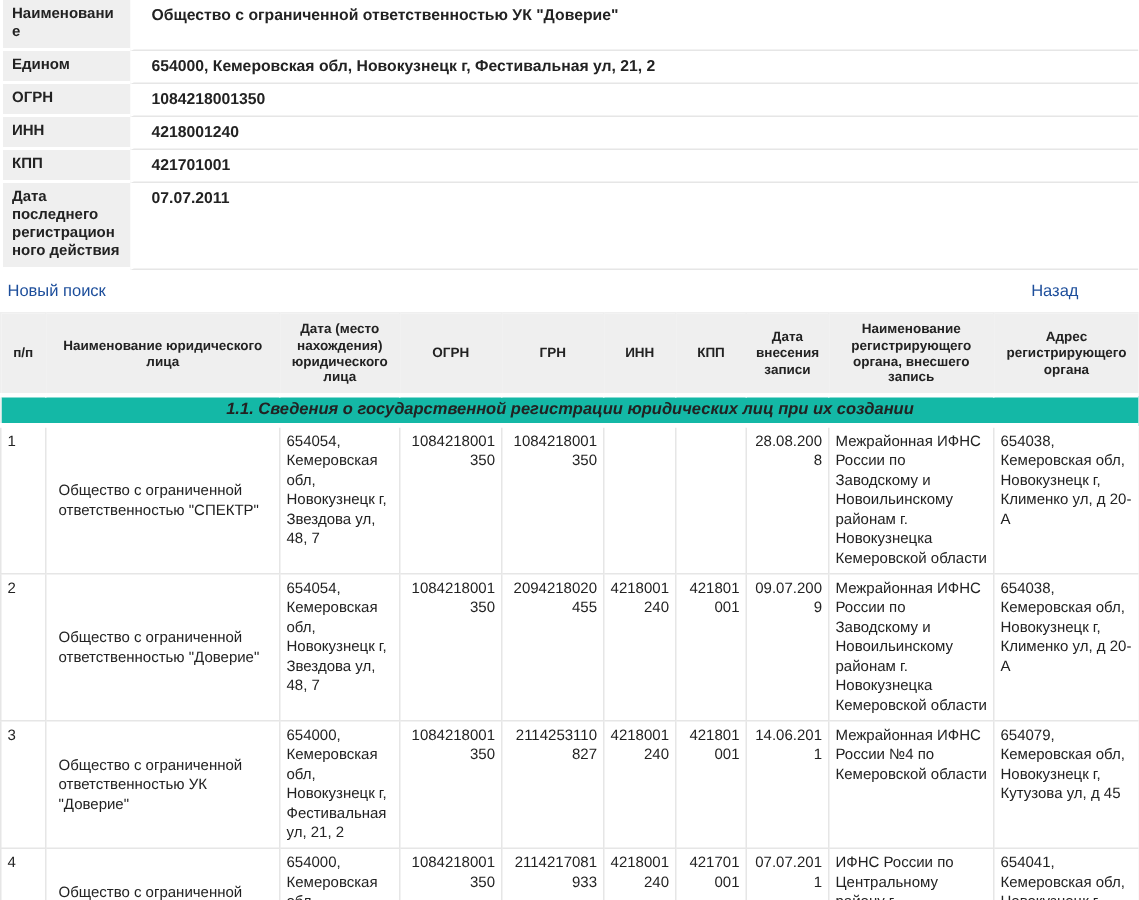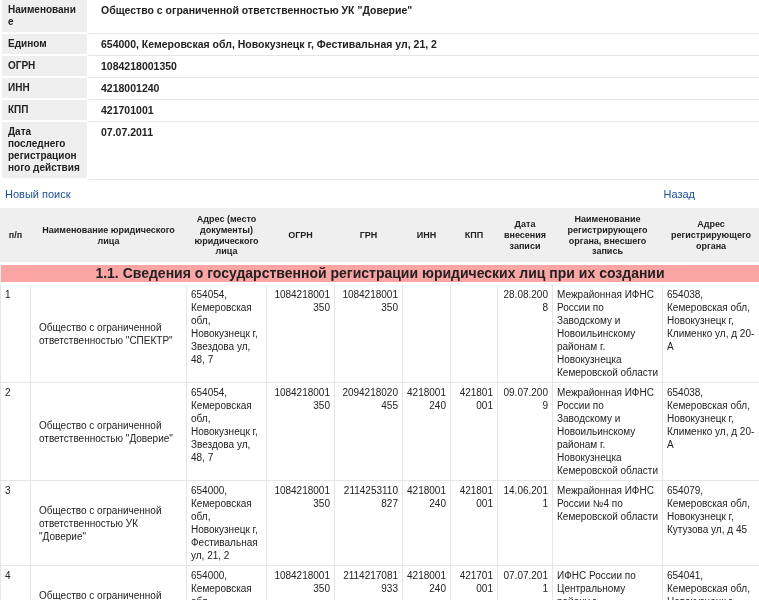--- a/index.html
+++ b/index.html
@@ -25,43 +25,43 @@
   }
   .info-value {
     font-weight: bold; font-size: 10.5px; line-height: 1.2;
     padding: 4px 12px; border-bottom: 1px solid #e6e6e6;
     border-left: 2px solid #ffffff;
   }
 
   
   .links-row {
     display: flex; justify-content: space-between; align-items: center;
-    padding: 8px 64px 8px 5px; font-size: 11px;
+    padding: 8px 40px 8px 5px; font-size: 11px;
   }
   .links-row a { color: #1d4e9b; text-decoration: none; cursor: pointer; }
 
   
   .reg-table {
     width: 759px; border-collapse: collapse; table-layout: fixed;
     font-size: 10px;
   }
   .reg-table th {
     background: #efefef; border: 1px solid #efefef;
     font-size: 9px; font-weight: bold; line-height: 1.2;
     padding: 5px 2px; text-align: center; vertical-align: middle;
     word-wrap: break-word;
   }
   .reg-table td {
     border: 1px solid #e6e6e6; padding: 3px 4px;
     vertical-align: top; line-height: 13px; word-wrap: break-word;
   }
   .reg-table tr.section-row td {
-    background: #fca5a5; border: 1px solid #efefef;
+    background: #14b8a6; border: 1px solid #efefef;
     border-top: 3px solid #ffffff; border-bottom: 3px solid #ffffff;
-    font-weight: bold; font-size: 14px; text-align: center; padding: 2px;
+    font-weight: bold; font-size: 11px; text-align: center; padding: 2px; font-style: italic;
   }
   .c-num   { padding-left: 7px; }
   .c-name  { vertical-align: middle !important; padding-left: 8px !important; }
   .c-right { text-align: right; }
 </style>
 </head>
 <body>
 
 <div class="page">
 
@@ -109,21 +109,21 @@
         <col style="width:48px">
       <col style="width:47px">
         <col style="width:55px">
         <col style="width:110px">
       <col style="width:97px">
     </colgroup>
     <thead>
       <tr>
           <th>п/п</th>
           <th>Наименование юридического лица</th>
-          <th>Адрес (место документы) юридического лица</th>
+          <th>Дата (место нахождения) юридического лица</th>
           <th>ОГРН</th>
           <th>ГРН</th>
           <th>ИНН</th>
           <th>КПП</th>
           <th>Дата внесения записи</th>
           <th>Наименование регистрирующего органа, внесшего запись</th>
           <th>Адрес регистрирующего органа</th>
         </tr>
     </thead>
     <tbody>

